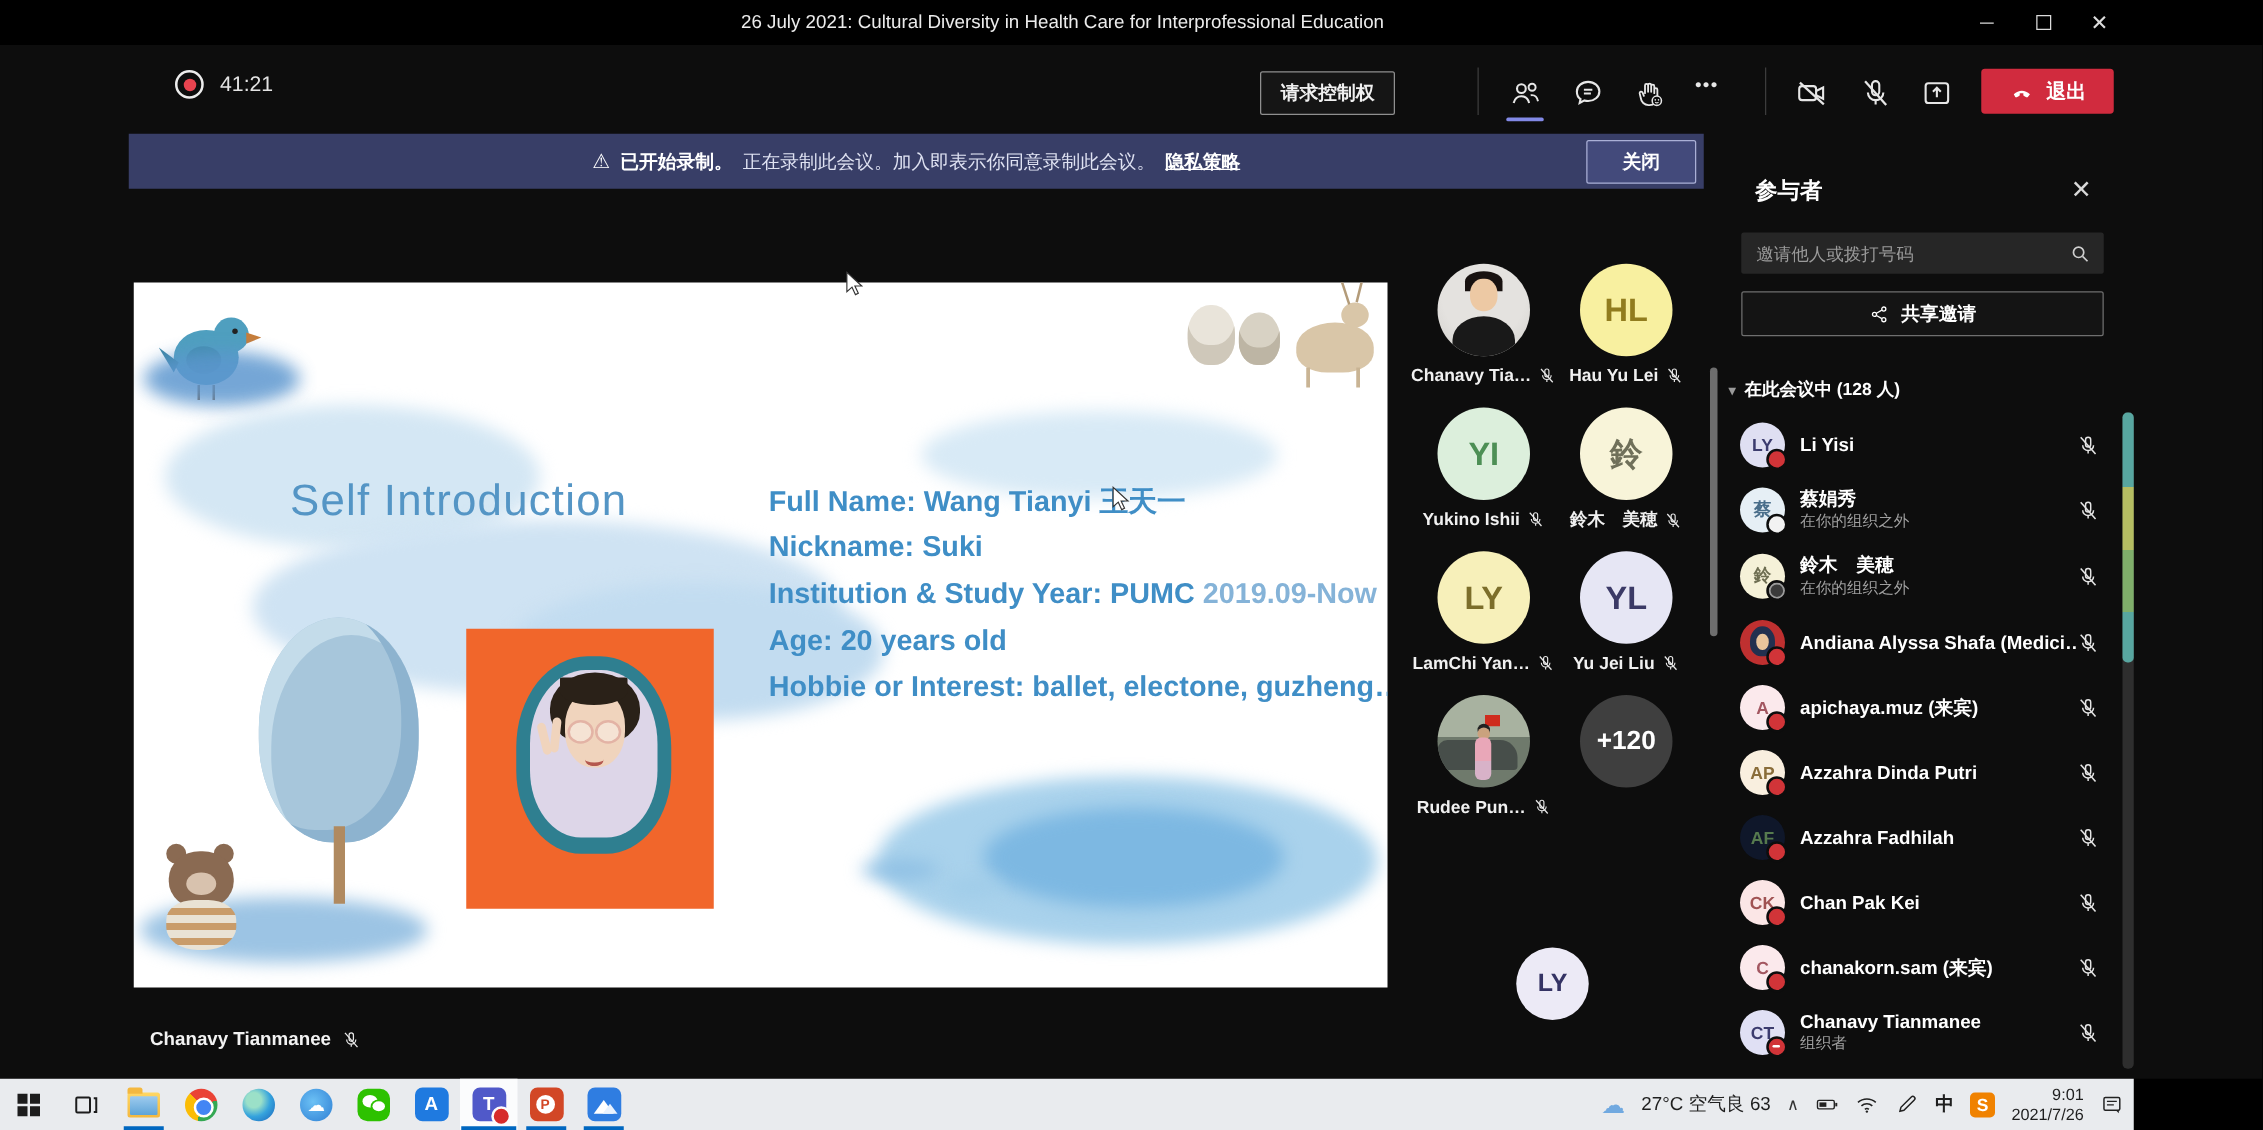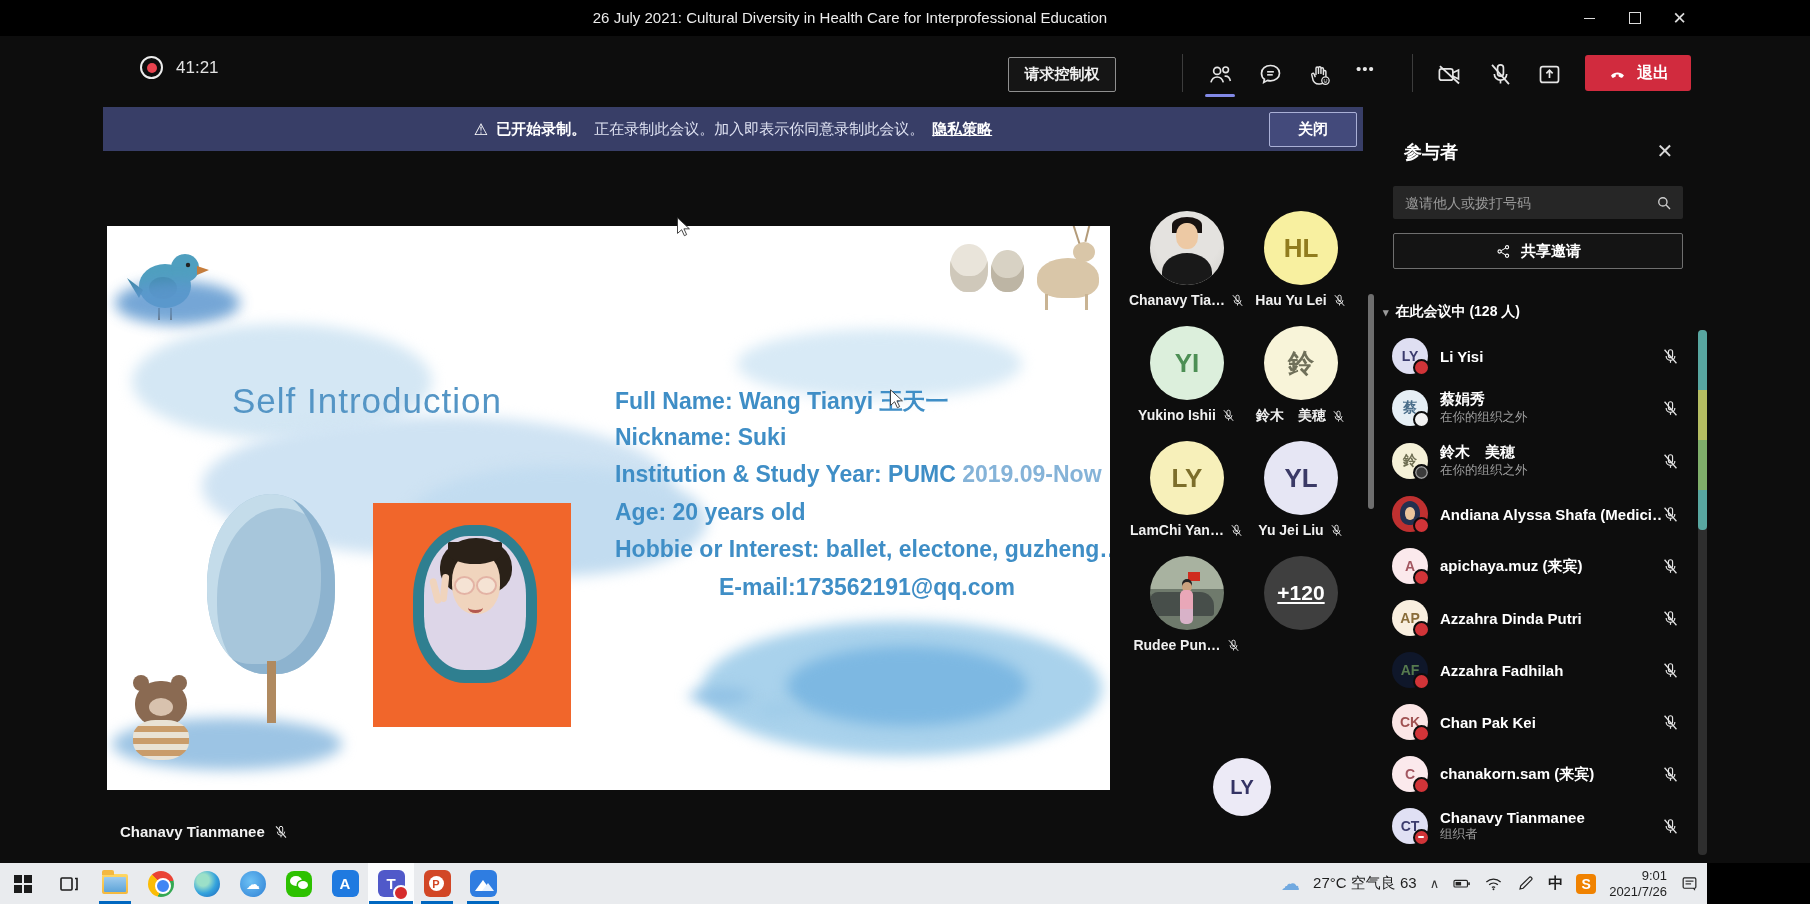--- a/index.html
+++ b/index.html
@@ -366,21 +366,20 @@
     <div class="bearmuzzle"></div>
     <div class="bearbody"></div>
 
     <div class="abs slide-title">Self Introduction</div>
     <div class="abs info">
       <div class="iline"><span>Full Name: Wang Tianyi 王天一</span><span class="lt"></span></div>
       <div class="iline"><span>Nickname: Suki</span><span class="lt"></span></div>
       <div class="iline"><span>Institution &amp; Study Year: PUMC</span><span class="lt">  2019.09-Now</span></div>
       <div class="iline"><span>Age: 20 years old</span><span class="lt"></span></div>
       <div class="iline"><span>Hobbie or Interest: ballet, electone, guzheng…</span><span class="lt"></span></div>
-      <div class="iline indent"><span>E-mail:173562191@qq.com</span><span class="lt"></span></div>
     </div>
 
     <div class="abs orange">
       <div class="mirror">
         <div class="glass">
           <div class="hair"></div>
           <div class="face"></div>
           <div class="bang"></div>
           <div class="spec" style="left:30px"></div>
           <div class="spec" style="left:52px"></div>
@@ -471,21 +470,21 @@
         <span class="person"></span>
       </div>
     <div class="tname">
         <span>Rudee Pun…</span>
         <svg class="ic">
           <use href="#i-micoff"></use>
         </svg>
       </div>
   </div>
   <div class="abs tilecell" style="left:1242px;top:520px">
-    <div class="tava" style="font-size: 21px; background: rgb(63, 63, 63); color: rgb(255, 255, 255); text-decoration: underline;">+120</div>
+    <div class="tava" style="font-size: 21px; background: rgb(63, 63, 63); color: rgb(255, 255, 255);">+120</div>
   </div>
 
   <div class="abs floatLY" style="left: 1213px; top: 722px; width: 58px; height: 58px; background: rgb(236, 234, 246); color: rgb(52, 51, 100);">LY</div>
 
   <div class="abs vscroll" style="left:1368px;top:258px;width:6px;height:215px"></div>
 
   <div class="abs presenter">
     <span>Chanavy Tianmanee</span>
     <svg class="ic">
         <use href="#i-micoff"></use>

